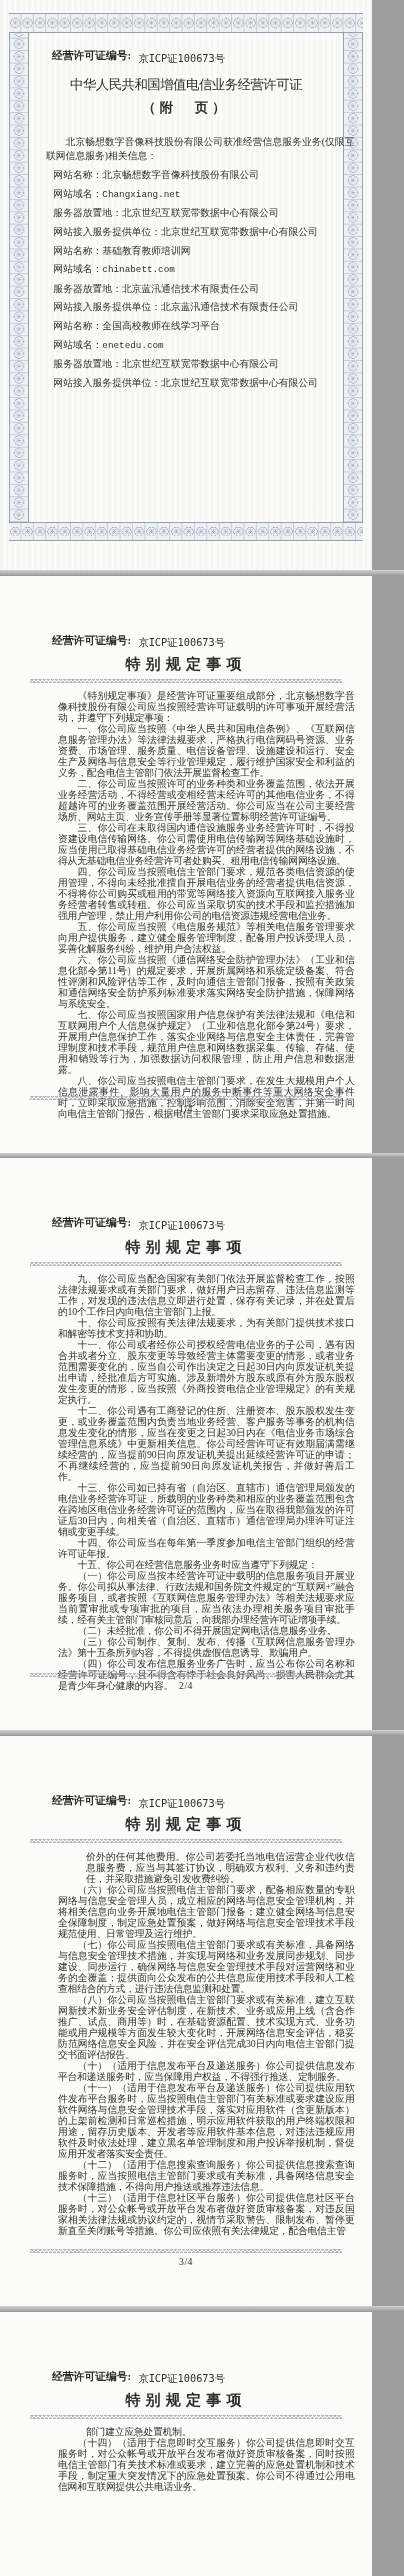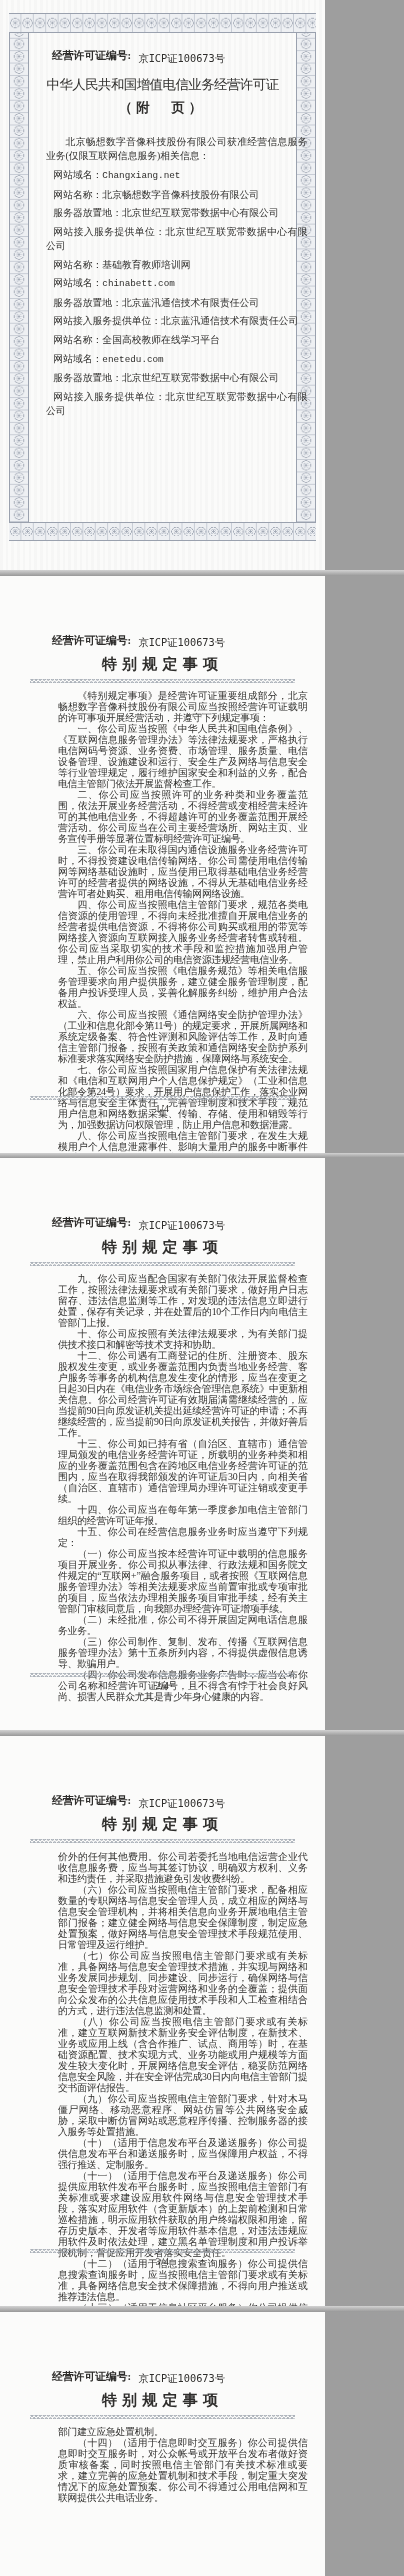--- a/index.html
+++ b/index.html
@@ -3,21 +3,21 @@
 <meta charset="utf-8">
 <style>
   html,body{margin:0;padding:0;}
   body{
     width:405px;height:2873px;
     background:#9e9e9e;
     font-family:"Liberation Serif","DejaVu Serif",serif;
     color:#2f2e2c;
   }
   .page{
-    position:relative;width:325px;background:#fbfbfa;overflow:hidden;
+    position:relative;width:372px;background:#fbfbfa;overflow:hidden;
     background-image:repeating-linear-gradient(90deg,rgba(110,115,120,0.035) 0 2.6px,rgba(0,0,0,0) 2.6px 5.7px);
   }
   .sep{height:5.7px;background:linear-gradient(180deg,#d2d2d2,#989898);}
   
   #p1{height:570px;}
   .frame{position:absolute;top:13.4px;left:9.3px;right:9.3px;bottom:29px;}
   .band{position:absolute;background-color:#eef0f3;}
   .band.h{
     left:0;right:0;height:17.5px;
     border-top:1px solid #9aa1ae;border-bottom:1px solid #9aa1ae;
@@ -56,21 +56,21 @@
     height:4.1px;margin:0 30px;opacity:.85;
     background:
       linear-gradient(135deg,#9fa6af 25%,rgba(0,0,0,0) 25%) -2.1px 0,
       linear-gradient(225deg,#9fa6af 25%,rgba(0,0,0,0) 25%) -2.1px 0,
       linear-gradient(315deg,#9fa6af 25%,rgba(0,0,0,0) 25%),
       linear-gradient(45deg,#9fa6af 25%,rgba(0,0,0,0) 25%);
     background-size:4.1px 4.1px;background-repeat:repeat-x;
   }
   .pp .body{padding:7.2px 17.5px 0 58px;font-size:9.8px;line-height:11px;text-align:justify;letter-spacing:-0.2px;}
   .pp .body p{margin:0;text-indent:2em;}
-  .pp .body p.cont{text-indent:0;}
+  .pp .body p.cont{text-indent:0;margin-left:28px;}
   .wavy.bottom{position:absolute;bottom:53px;left:30px;right:30px;margin:0;}
   .pageno{position:absolute;bottom:39px;left:0;right:0;text-align:center;font-size:9.8px;letter-spacing:0.5px;}
 </style>
 </head>
 <body>
 
 <section class="page" id="p1">
   <div class="frame">
     <div class="band v left"></div>
     <div class="band v right"></div>
@@ -79,22 +79,22 @@
   </div>
   <div class="p1-head">
     <span>经营许可证编号:</span><span class="license-value">京ICP证100673号</span>
   </div>
   <div class="p1-title">中华人民共和国增值电信业务经营许可证</div>
   <div class="p1-sub">（附　页）</div>
   <div class="p1-body">
     <p class="intro">北京畅想数字音像科技股份有限公司获准经营信息服务业务(仅限互联网信息服务)相关信息：</p>
     <div>
 
-    <p class="field"><span>网站域名：</span><span class="mono">Changxiang.net</span></p>
-        <p class="field"><span>网站名称：</span><span>北京畅想数字音像科技股份有限公司</span></p>
+    <p class="field"><span>网站名称：</span><span>北京畅想数字音像科技股份有限公司</span></p>
+        <p class="field"><span>网站域名：</span><span class="mono">Changxiang.net</span></p>
         <p class="field"><span>服务器放置地：</span><span>北京世纪互联宽带数据中心有限公司</span></p>
         <p class="field"><span>网站接入服务提供单位：</span><span>北京世纪互联宽带数据中心有限公司</span></p>
         <p class="field"><span>网站名称：</span><span>基础教育教师培训网</span></p>
         <p class="field"><span>网站域名：</span><span class="mono">chinabett.com</span></p>
         <p class="field"><span>服务器放置地：</span><span>北京蓝汛通信技术有限责任公司</span></p>
         <p class="field"><span>网站接入服务提供单位：</span><span>北京蓝汛通信技术有限责任公司</span></p>
         <p class="field"><span>网站名称：</span><span>全国高校教师在线学习平台</span></p>
         <p class="field"><span>网站域名：</span><span class="mono">enetedu.com</span></p>
         <p class="field"><span>服务器放置地：</span><span>北京世纪互联宽带数据中心有限公司</span></p>
         <p class="field"><span>网站接入服务提供单位：</span><span>北京世纪互联宽带数据中心有限公司</span></p>
@@ -131,20 +131,21 @@
 <section class="page pp pp1">
   <div class="head">
     <span>经营许可证编号:</span><span class="license-value">京ICP证100673号</span>
   </div>
   <div class="title">特别规定事项</div>
   <div class="wavy"></div>
   <div class="body">
 
   <p>九、你公司应当配合国家有关部门依法开展监督检查工作，按照法律法规要求或有关部门要求，做好用户日志留存、违法信息监测等工作，对发现的违法信息立即进行处置，保存有关记录，并在处置后的10个工作日内向电信主管部门上报。</p>
       <p>十、你公司应按照有关法律法规要求，为有关部门提供技术接口和解密等技术支持和协助。</p>
+      <p>十一、你公司或者经你公司授权经营电信业务的子公司，遇有因合并或者分立、股东变更等导致经营主体需要变更的情形，或者业务范围需要变化的，应当自公司作出决定之日起30日内向原发证机关提出申请，经批准后方可实施。涉及新增外方股东或原有外方股东股权发生变更的情形，应当按照《外商投资电信企业管理规定》的有关规定执行。</p>
       <p>十二、你公司遇有工商登记的住所、注册资本、股东股权发生变更，或业务覆盖范围内负责当地业务经营、客户服务等事务的机构信息发生变化的情形，应当在变更之日起30日内在《电信业务市场综合管理信息系统》中更新相关信息。你公司经营许可证有效期届满需继续经营的，应当提前90日向原发证机关提出延续经营许可证的申请；不再继续经营的，应当提前90日向原发证机关报告，并做好善后工作。</p>
       <p>十三、你公司如已持有省（自治区、直辖市）通信管理局颁发的电信业务经营许可证，所载明的业务种类和相应的业务覆盖范围包含在跨地区电信业务经营许可证的范围内，应当在取得我部颁发的许可证后30日内，向相关省（自治区、直辖市）通信管理局办理许可证注销或变更手续。</p>
       <p>十四、你公司应当在每年第一季度参加电信主管部门组织的经营许可证年报。</p>
       <p>十五、你公司在经营信息服务业务时应当遵守下列规定：</p>
       <p>（一）你公司应当按本经营许可证中载明的信息服务项目开展业务。你公司拟从事法律、行政法规和国务院文件规定的“互联网+”融合服务项目，或者按照《互联网信息服务管理办法》等相关法规要求应当前置审批或专项审批的项目，应当依法办理相关服务项目审批手续，经有关主管部门审核同意后，向我部办理经营许可证增项手续。</p>
       <p>（二）未经批准，你公司不得开展固定网电话信息服务业务。</p>
       <p>（三）你公司制作、复制、发布、传播《互联网信息服务管理办法》第十五条所列内容，不得提供虚假信息诱导、欺骗用户。</p>
       <p>（四）你公司发布信息服务业务广告时，应当公布你公司名称和经营许可证编号，且不得含有悖于社会良好风尚、损害人民群众尤其是青少年身心健康的内容。</p>
     </div>
   <div class="wavy bottom"></div>
@@ -158,21 +159,20 @@
     <span>经营许可证编号:</span><span class="license-value">京ICP证100673号</span>
   </div>
   <div class="title">特别规定事项</div>
   <div class="wavy"></div>
   <div class="body">
 
   <p class="cont">价外的任何其他费用。你公司若委托当地电信运营企业代收信息服务费，应当与其签订协议，明确双方权利、义务和违约责任，并采取措施避免引发收费纠纷。</p>
       <p>（六）你公司应当按照电信主管部门要求，配备相应数量的专职网络与信息安全管理人员，成立相应的网络与信息安全管理机构，并将相关信息向业务开展地电信主管部门报备；建立健全网络与信息安全保障制度，制定应急处置预案，做好网络与信息安全管理技术手段规范使用、日常管理及运行维护。</p>
       <p>（七）你公司应当按照电信主管部门要求或有关标准，具备网络与信息安全管理技术措施，并实现与网络和业务发展同步规划、同步建设、同步运行，确保网络与信息安全管理技术手段对运营网络和业务的全覆盖；提供面向公众发布的公共信息应使用技术手段和人工检查相结合的方式，进行违法信息监测和处置。</p>
       <p>（八）你公司应当按照电信主管部门要求或有关标准，建立互联网新技术新业务安全评估制度，在新技术、业务或应用上线（含合作推广、试点、商用等）时，在基础资源配置、技术实现方式、业务功能或用户规模等方面发生较大变化时，开展网络信息安全评估，稳妥防范网络信息安全风险，并在安全评估完成30日内向电信主管部门提交书面评估报告。</p>
-      <p>（九）你公司应当按照电信主管部门要求，针对木马僵尸网络、移动恶意程序、网站仿冒等公共网络安全威胁，采取中断仿冒网站或恶意程序传播、控制服务器的接入服务等处置措施。</p>
       <p>（十）（适用于信息发布平台及递送服务）你公司提供信息发布平台和递送服务时，应当保障用户权益，不得强行推送、定制服务。</p>
       <p>（十一）（适用于信息发布平台及递送服务）你公司提供应用软件发布平台服务时，应当按照电信主管部门有关标准或要求建设应用软件网络与信息安全管理技术手段，落实对应用软件（含更新版本）的上架前检测和日常巡检措施，明示应用软件获取的用户终端权限和用途，留存历史版本、开发者等应用软件基本信息，对违法违规应用软件及时依法处理，建立黑名单管理制度和用户投诉举报机制，督促应用开发者落实安全责任。</p>
       <p>（十二）（适用于信息搜索查询服务）你公司提供信息搜索查询服务时，应当按照电信主管部门要求或有关标准，具备网络信息安全技术保障措施，不得向用户推送或推荐违法信息。</p>
       <p>（十三）（适用于信息社区平台服务）你公司提供信息社区平台服务时，对公众帐号或开放平台发布者做好资质审核备案，对违反国家相关法律法规或协议约定的，视情节采取警告、限制发布、暂停更新直至关闭账号等措施。你公司应依照有关法律规定，配合电信主管</p>
     </div>
   <div class="wavy bottom"></div>
   <div class="pageno">3/4</div>
 </section>
 
 <div class="sep"></div>

